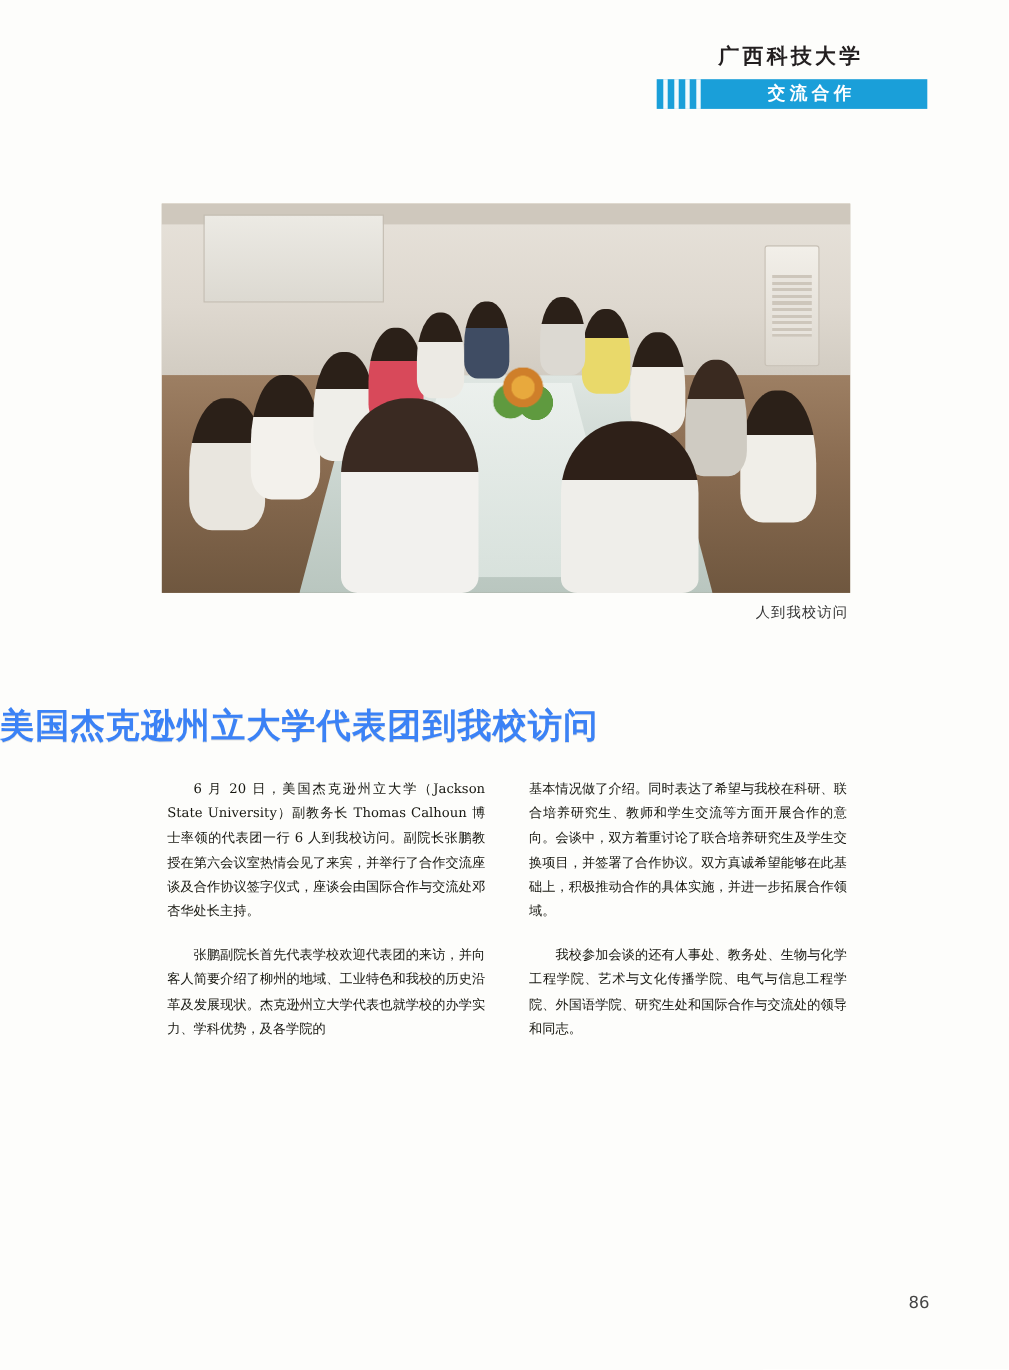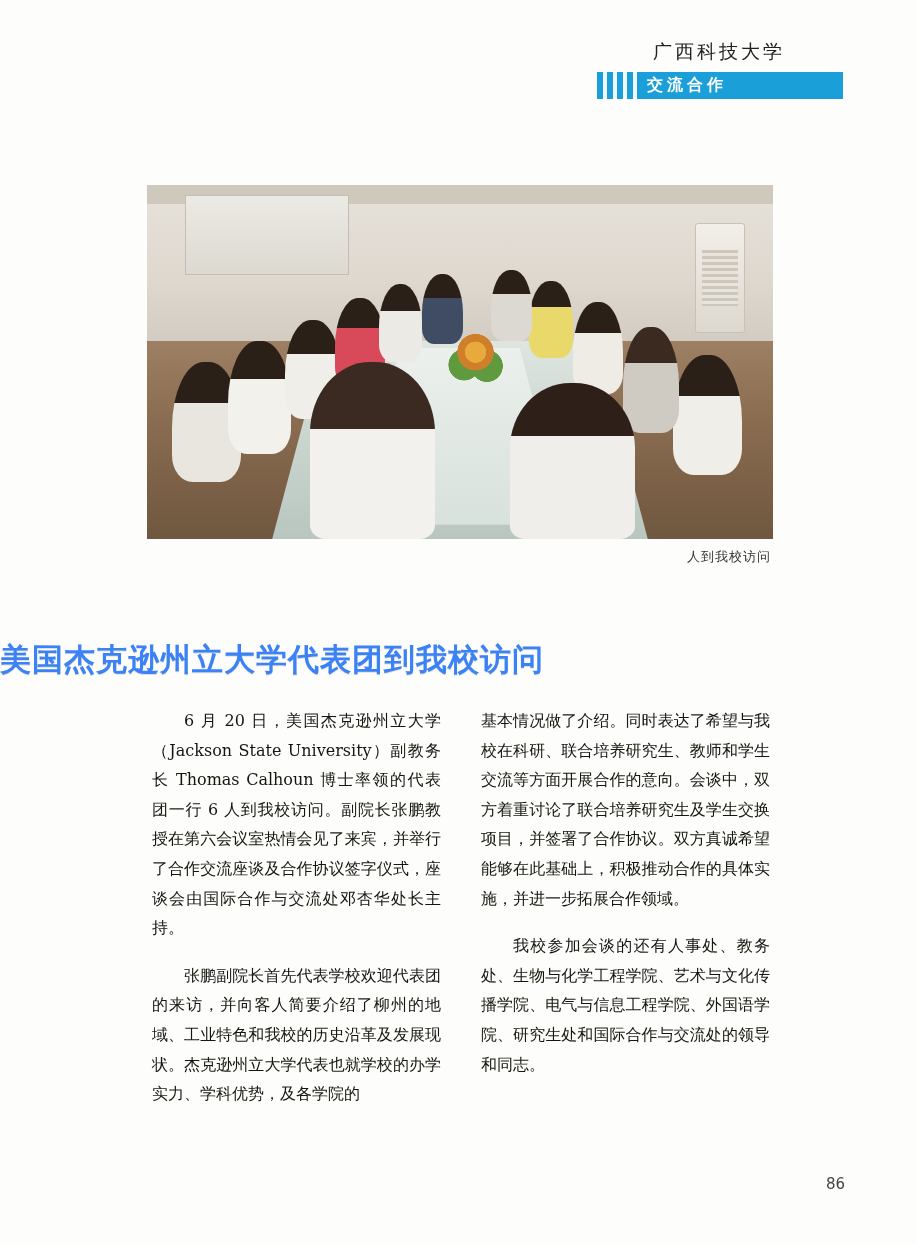--- a/index.html
+++ b/index.html
@@ -25,21 +25,21 @@
   
   .header {
     position: absolute;
     top: 40px;
     right: 74px;
     width: 246px;
     text-align: right;
   }
   .header-univ {
     font-family: "DejaVu Sans", "Liberation Sans", sans-serif;
-    font-weight: normal;
+    font-weight: bold;
     font-size: 19px;
     letter-spacing: 3px;
     color: #231f20;
     line-height: 1.2;
     text-align: center;
     margin-right: 2px;
   }
   .header-bar {
     margin-top: 9px;
     height: 27px;
@@ -61,21 +61,21 @@
     height: 100%;
     background: #ffffff;
     opacity: 0.95;
   }
   .header-bar-stripes i:nth-child(1) { left: 6px; }
   .header-bar-stripes i:nth-child(2) { left: 16px; }
   .header-bar-stripes i:nth-child(3) { left: 26px; }
   .header-bar-stripes i:nth-child(4) { left: 36px; }
   .header-bar-text {
     flex: 1 1 auto;
-    text-align: left;
+    text-align: center;
     font-family: "DejaVu Sans", "Liberation Sans", sans-serif;
     font-weight: bold;
     font-size: 16px;
     letter-spacing: 4px;
     color: #ffffff;
     padding-right: 14px;
   }
 
   
   .photo-wrap {
@@ -189,21 +189,21 @@
     width: 618px;
     display: flex;
     gap: 40px;
     align-items: flex-start;
   }
   .col {
     width: 289px;
   }
   .col p {
     margin: 0;
-    font-size: 16px;
+    font-size: 12px;
     line-height: 1.85;
     text-align: justify;
     text-justify: inter-ideograph;
     color: #16160f;
     font-family: "DejaVu Serif", "Liberation Serif", serif;
   }
   .col p + p { margin-top: 18px; }
   .col p.indent { text-indent: 2em; }
 
   

